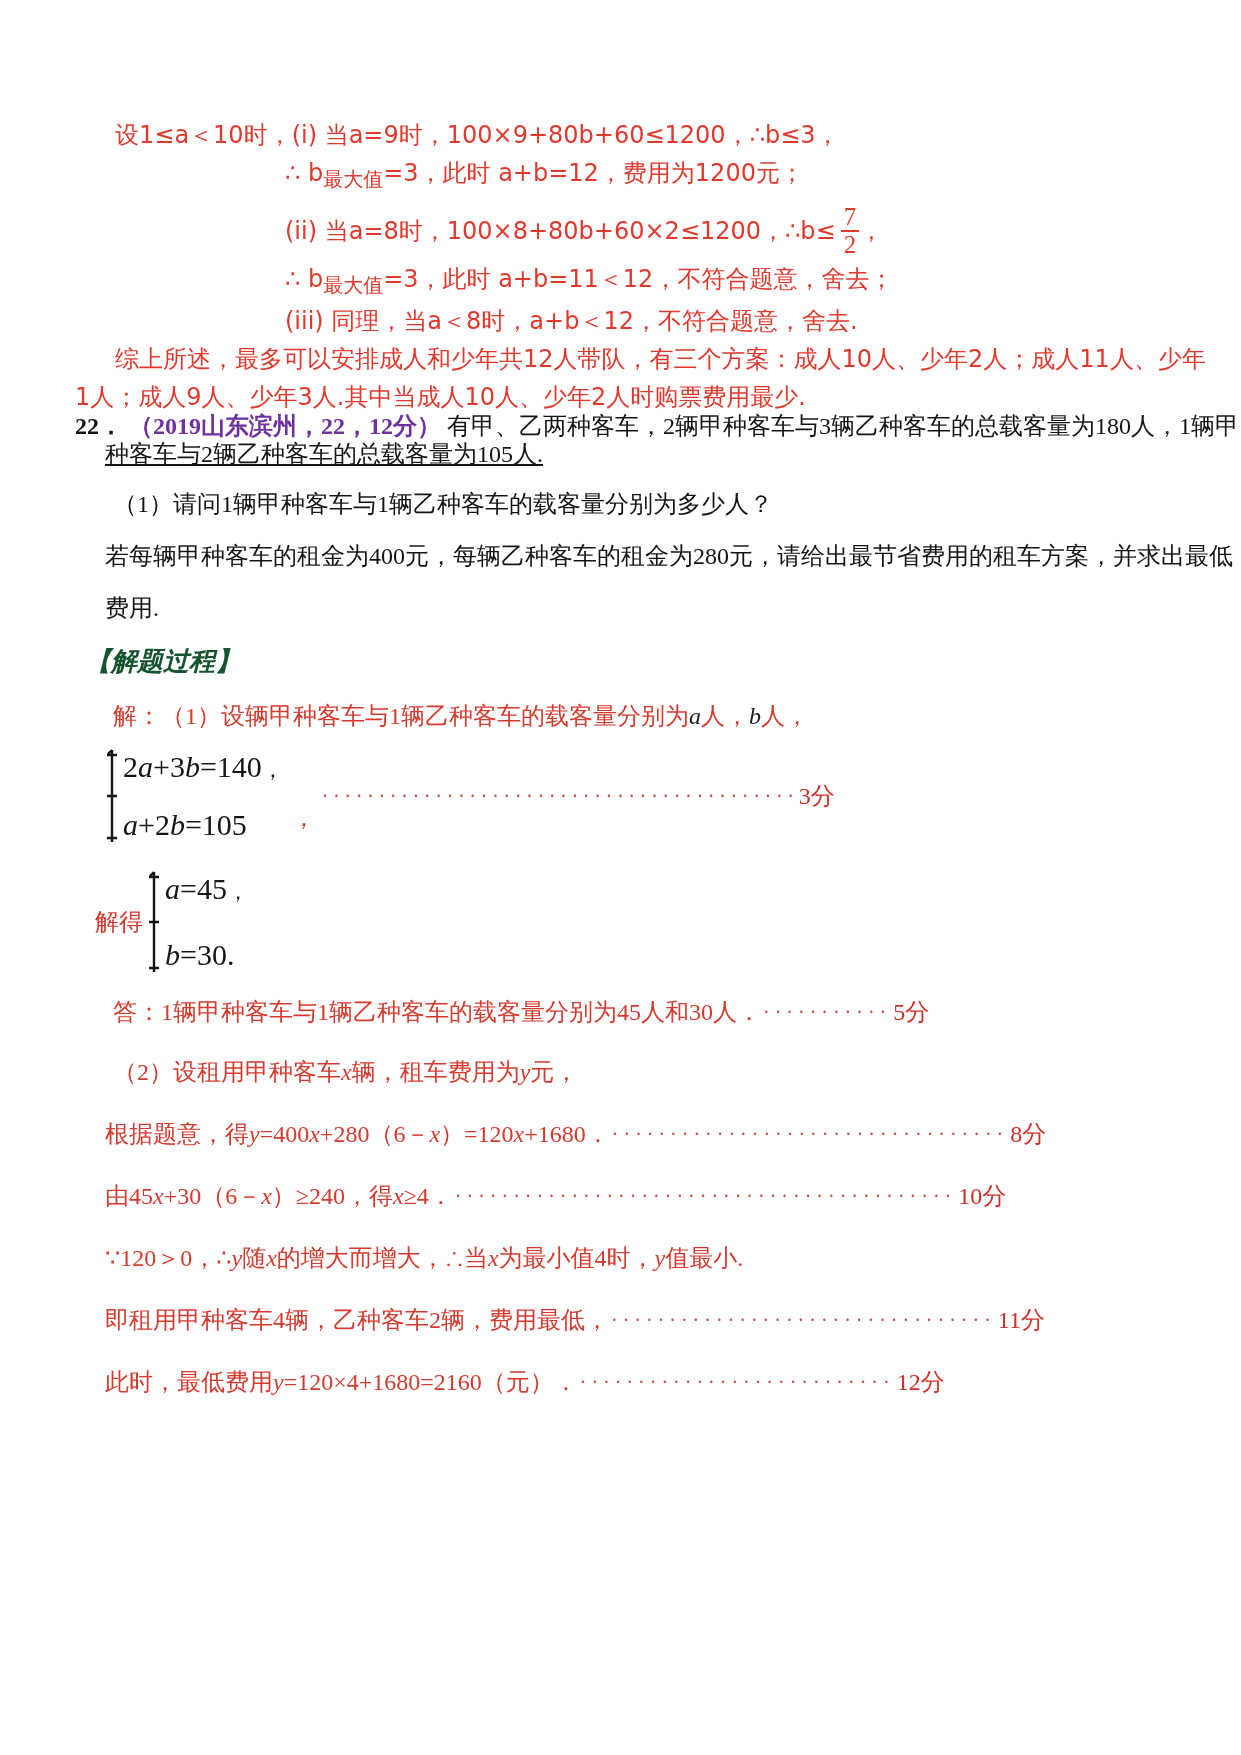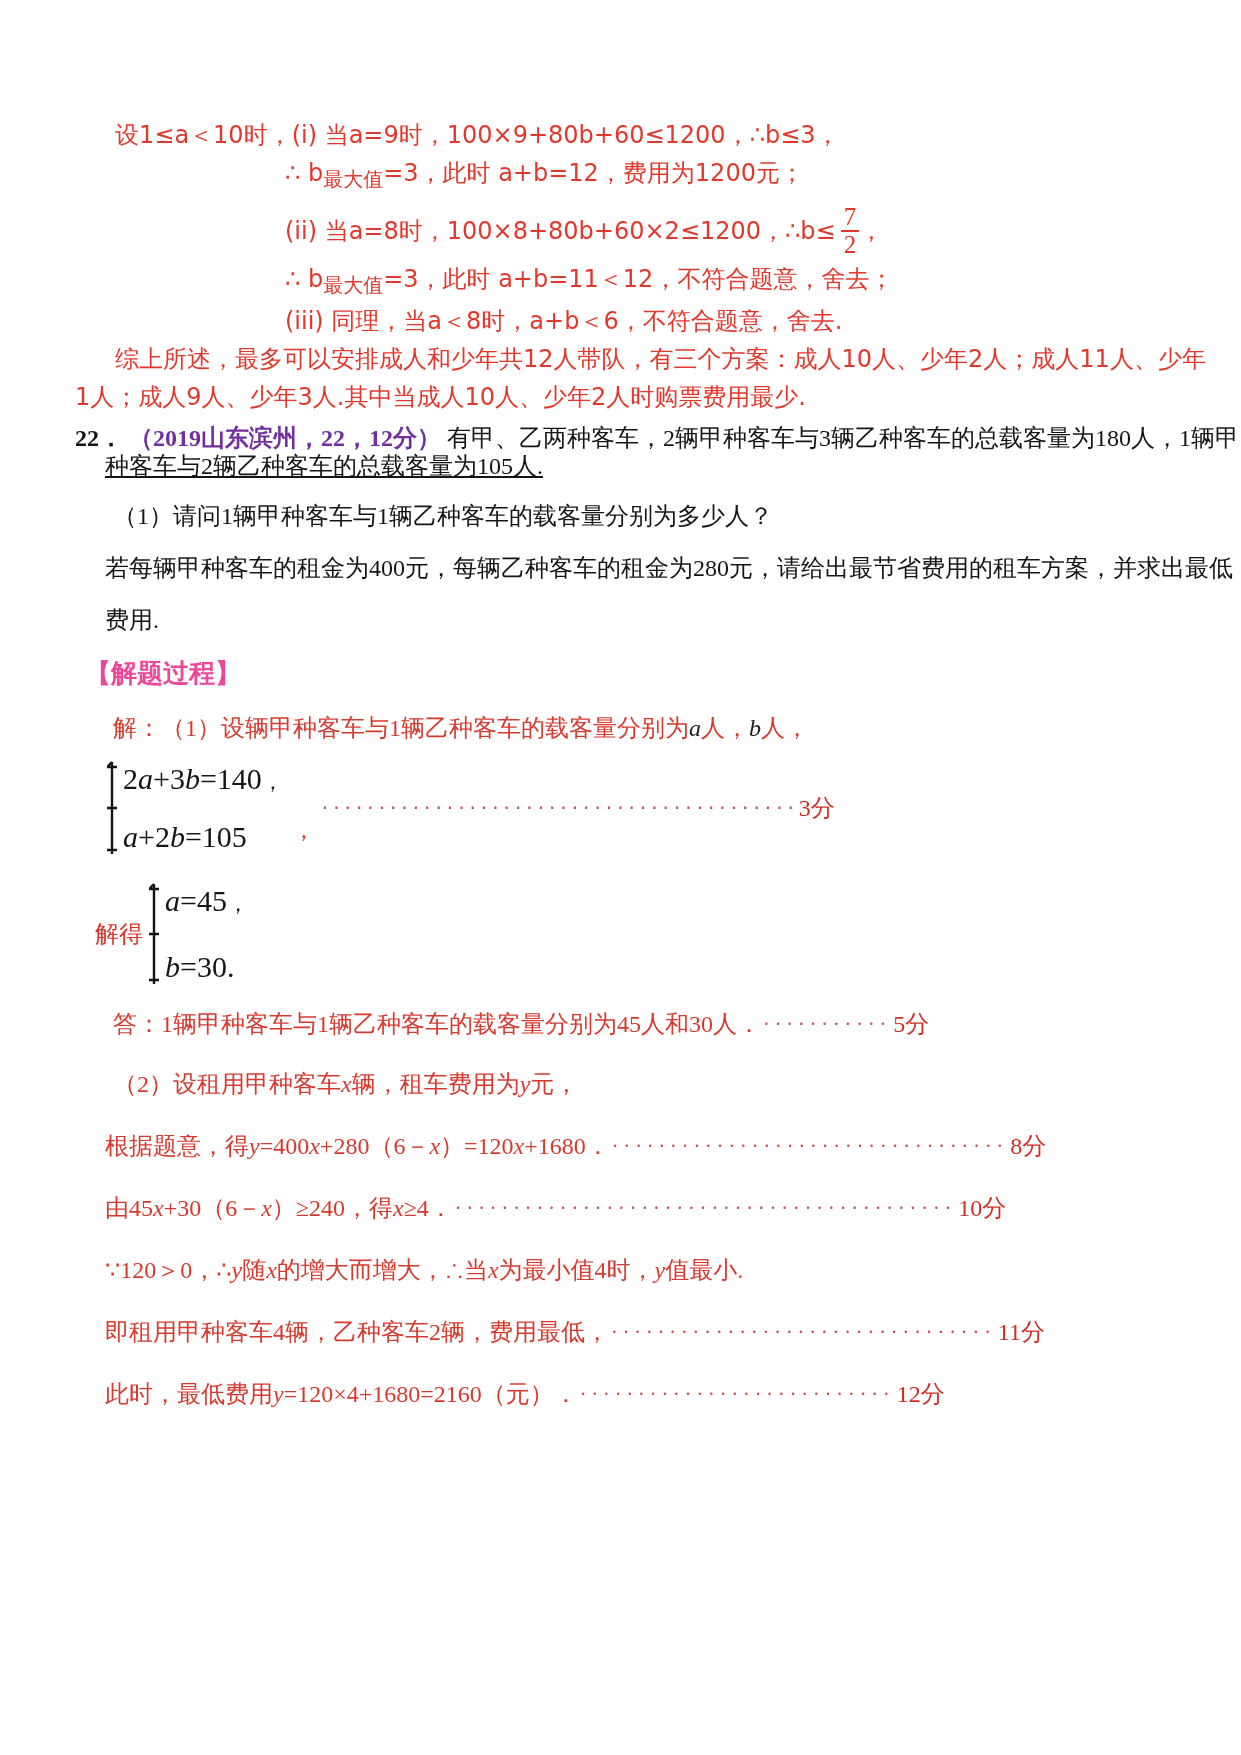--- a/index.html
+++ b/index.html
@@ -12,21 +12,21 @@
   .rline{font-size:24px;line-height:30px;color:#e2382c;font-family:"DejaVu Sans",sans-serif;white-space:nowrap;}
   .sub{font-size:20px;vertical-align:-5px;}
   .fracline{display:flex;align-items:center;}
   .frac{display:inline-block;text-align:center;font-family:"Liberation Serif",serif;font-size:25px;line-height:1.05;margin-left:5px;color:#e2382c;}
   .frac .den{border-top:2px solid #e2382c;padding:0 3px;}
   
   .blk{font-family:"Liberation Serif",serif;font-size:24px;line-height:28px;color:#141414;white-space:nowrap;}
   .qnum{font-weight:bold;}
   .src{color:#7030a0;font-weight:bold;}
   
-  .hdr{color:#ec4899;font-weight:bold;font-size:26px;line-height:30px;font-family:"Liberation Sans",sans-serif;}
+  .hdr{color:#14532d;font-weight:bold;font-size:26px;line-height:30px;font-family:"Liberation Sans",sans-serif;font-style:italic;}
   .sol{font-family:"Liberation Serif",serif;font-size:24px;line-height:28px;color:#d53a2e;white-space:nowrap;}
   .var{font-style:italic;font-family:"Liberation Serif",serif;}
   .dark{color:#1d1d1d;}
   .sys{display:flex;align-items:center;}
   .eqcol{display:flex;flex-direction:column;justify-content:space-between;margin-left:4px;}
   .eq{font-family:"Liberation Serif",serif;font-size:30px;line-height:34px;color:#161616;white-space:nowrap;}
   .eq .small-comma{font-size:22px;}
   .dots{color:#c4494b;font-size:20px;letter-spacing:5px;line-height:1;white-space:nowrap;overflow:hidden;}
   .score{color:#cf2e26;font-family:"Liberation Serif",serif;font-size:24px;white-space:nowrap;}
   .leader{display:flex;align-items:baseline;}
@@ -55,32 +55,32 @@
       <span class="den" style="display:block;">2</span>
     </span>
     <span>，</span>
   </div>
 
   <div class="rline" style="margin-top:2px;margin-left:210px;">
     <span>∴ b</span><span class="sub">最大值</span><span>=3，此时 a+b=11＜12，不符合题意，舍去；</span>
   </div>
 
   <div class="rline" style="margin-top:6px;margin-left:210px;">
-    <span>(iii) 同理，当a＜8时，a+b＜6，不符合题意，舍去.</span>
+    <span>(iii) 同理，当a＜8时，a+b＜12，不符合题意，舍去.</span>
   </div>
 
   <div class="rline" style="margin-top:8px;margin-left:40px;">
     <span>综上所述，最多可以安排成人和少年共12人带队，有三个方案：成人10人、少年2人；成人11人、少年</span>
   </div>
 
   <div class="rline" style="margin-top:8px;margin-left:0;">
     <span>1人；成人9人、少年3人.其中当成人10人、少年2人时购票费用最少.</span>
   </div>
 
-  <div class="blk" style="margin-top:12px;text-align:center;">
+  <div class="blk" style="text-align:center;">
     <span class="qnum">22．</span>
     <span class="src">（2019山东滨州，22，12分）</span>
     <span>有甲、乙两种客车，2辆甲种客车与3辆乙种客车的总载客量为180人，1辆甲</span>
   </div>
 
   <div class="blk" style="margin-left:30px;text-decoration:underline;">
     <span>种客车与2辆乙种客车的总载客量为105人.</span>
   </div>
 
   <div class="blk" style="margin-top:22px;margin-left:38px;">

